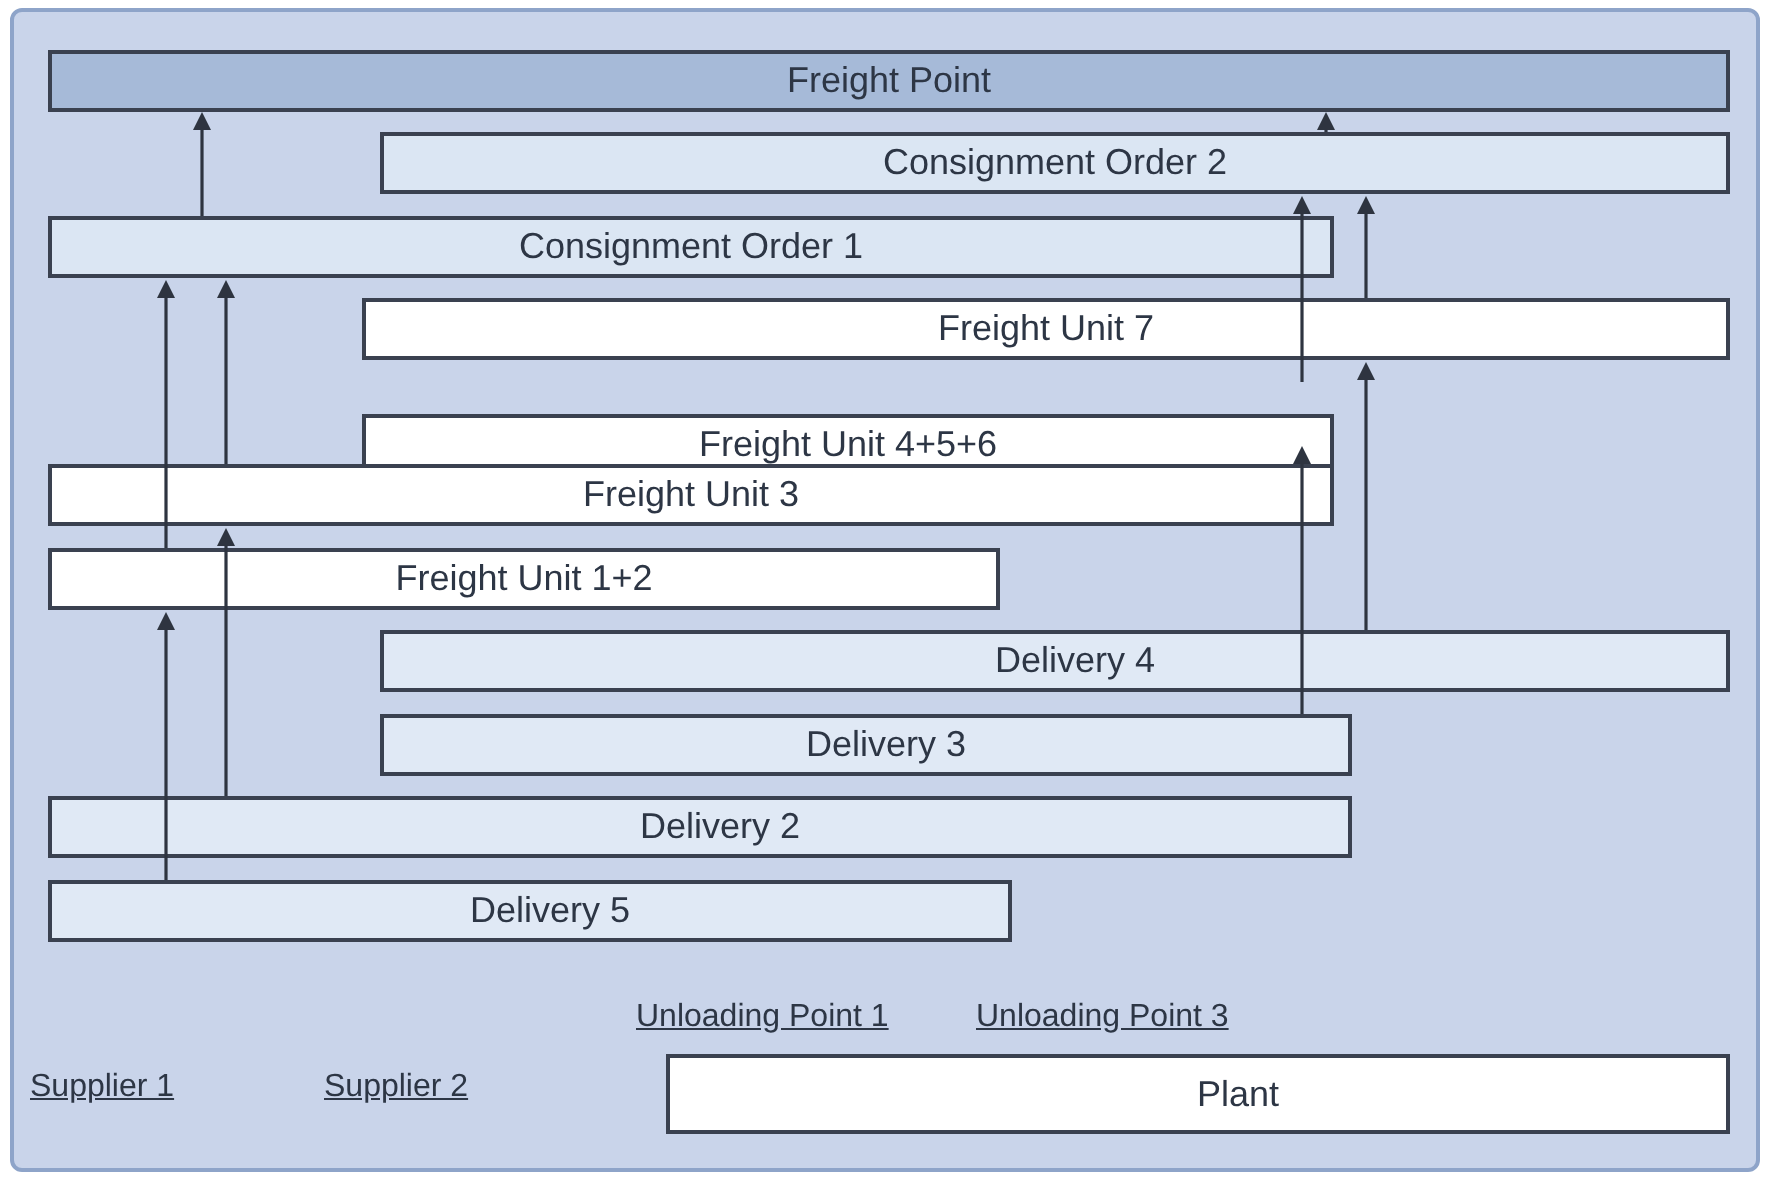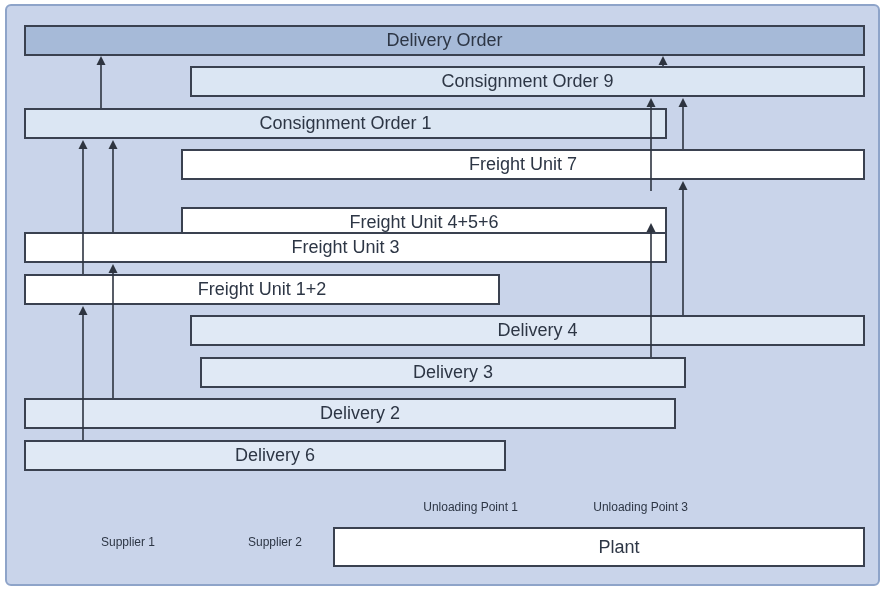--- a/index.html
+++ b/index.html
@@ -48,61 +48,62 @@
     z-index: 2;
   }
   .bar.fo   { background: var(--fo-fill); }
   .bar.co   { background: var(--co-fill); }
   .bar.fu   { background: var(--fu-fill); }
   .bar.dl   { background: var(--dl-fill); padding-left: 20px; }
   .bar.plant{ background: var(--plant-fill); padding-left: 40px; }
   .loc-label {
     position: absolute;
     width: 200px;
-    text-align: right;
-    font-size: 12px;
+    text-align: left;
+    font-size: 16px;
     color: var(--text);
     white-space: nowrap;
     z-index: 2;
+    text-decoration: underline;
   }
   #arrows {
     position: absolute;
     left: 0; top: 0;
     width: 889px; height: 594px;
     z-index: 3;
     pointer-events: none;
   }
 </style>
 </head>
 <body>
 
 <div class="stage">
   <div class="canvas"></div>
 
-  <div class="bar fo" style="left:24px; top:25px; width:841px; height:31px;">Delivery Order</div>
+  <div class="bar fo" style="left:24px; top:25px; width:841px; height:31px;">Freight Point</div>
 
-  <div class="bar co" style="left:190px; top:66px; width:675px; height:31px;">Consignment Order 9</div>
+  <div class="bar co" style="left:190px; top:66px; width:675px; height:31px;">Consignment Order 2</div>
 
   <div class="bar co" style="left:24px; top:108px; width:643px; height:31px;">Consignment Order 1</div>
 
   <div class="bar fu" style="left:181px; top:149px; width:684px; height:31px;">Freight Unit 7</div>
 
   <div class="bar fu" style="left:181px; top:207px; width:486px; height:31px;">Freight Unit 4+5+6</div>
 
   <div class="bar fu" style="left:24px; top:232px; width:643px; height:31px;">Freight Unit 3</div>
 
   <div class="bar fu" style="left:24px; top:274px; width:476px; height:31px;">Freight Unit 1+2</div>
 
   <div class="bar dl" style="left:190px; top:315px; width:675px; height:31px;">Delivery 4</div>
 
-  <div class="bar dl" style="left:200px; top:357px; width:486px; height:31px;">Delivery 3</div>
+  <div class="bar dl" style="left:190px; top:357px; width:486px; height:31px;">Delivery 3</div>
 
   <div class="bar dl" style="left:24px; top:398px; width:652px; height:31px;text-align:center;">Delivery 2</div>
 
-  <div class="bar dl" style="left:24px; top:440px; width:482px; height:31px;">Delivery 6</div>
+  <div class="bar dl" style="left:24px; top:440px; width:482px; height:31px;">Delivery 5</div>
 
   <div class="bar plant" style="left:333px; top:527px; width:532px; height:40px;">Plant</div>
 
   <div class="loc-label" style="left:318px; top:500px;">Unloading Point 1</div>
   <div class="loc-label" style="left:488px; top:500px;">Unloading Point 3</div>
   <div class="loc-label" style="left:15px; top:535px; width:140px;">Supplier 1</div>
   <div class="loc-label" style="left:162px; top:535px; width:140px;">Supplier 2</div>
 
   <svg id="arrows" viewBox="0 0 889 594" xmlns="http://www.w3.org/2000/svg">
       <g>

